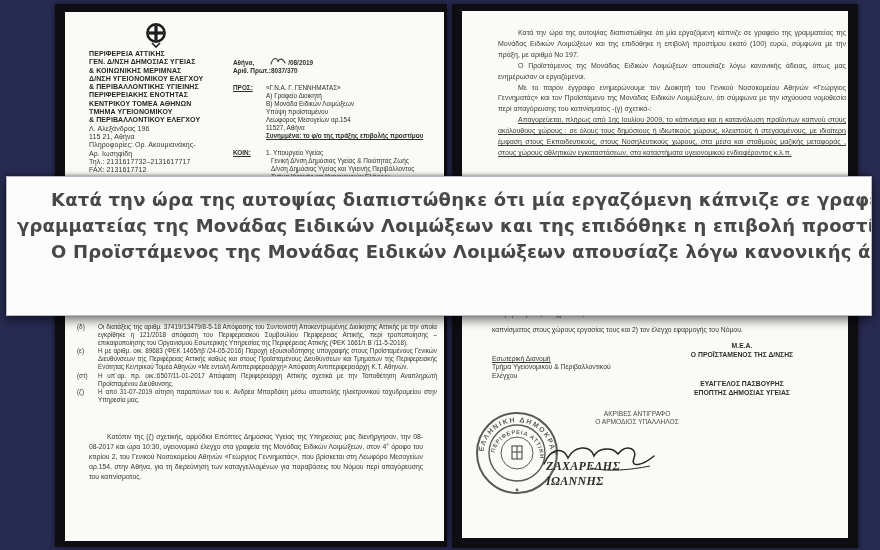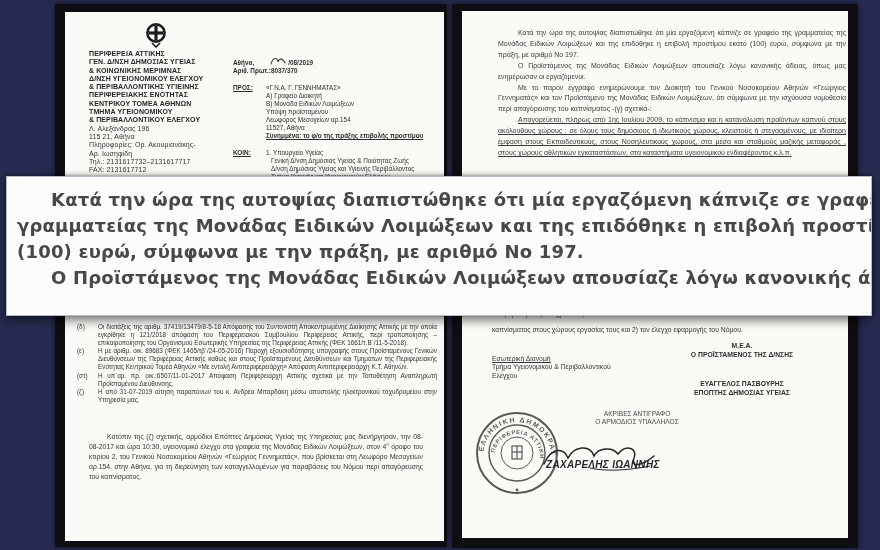--- a/index.html
+++ b/index.html
@@ -40,21 +40,21 @@
   #rp-body p{margin:0;text-indent:20px;}
   #rp-body p.excerpt{text-decoration:underline;}
   #rp-clipped{position:absolute;left:40px;top:306px;width:350px;font-size:6.8px;color:#3a3a3a;}
   #rp-enforce{position:absolute;left:40px;top:322px;width:352px;font-size:6.8px;color:#333;}
   #rp-mea{position:absolute;left:170px;top:338px;width:240px;text-align:center;font-size:6.8px;line-height:8.6px;font-weight:bold;color:#2e2e2e;}
   #rp-dist{position:absolute;left:40px;top:351px;font-size:6.8px;line-height:8.4px;color:#333;}
   #rp-signer{position:absolute;left:170px;top:376px;width:240px;text-align:center;font-size:6.8px;line-height:8.6px;font-weight:bold;color:#2e2e2e;}
   #rp-cert{position:absolute;left:100px;top:406px;width:170px;text-align:center;font-size:6.6px;line-height:8.2px;color:#474747;}
   #rp-stamp{position:absolute;left:22px;top:406px;opacity:.85;}
   #rp-signature{position:absolute;left:86px;top:438px;width:130px;height:36px;}
-  #rp-signature .sig-name{position:absolute;left:8px;top:17px;font-size:10px;font-weight:bold;font-style:italic;color:#2a2a2a;letter-spacing:.3px;}
+  #rp-signature .sig-name{position:absolute;left:8px;top:17px;font-size:12px;font-weight:bold;font-style:italic;color:#2a2a2a;letter-spacing:.3px;font-family:Liberation Serif, serif;}
 
   
   #zoom-strip{
     position:absolute;left:6px;top:176px;width:866px;height:140px;z-index:10;
     background:#fcfcfd;border:1px solid #b7bac6;box-sizing:border-box;
     box-shadow:0 4px 10px rgba(0,0,0,.55), 0 -1px 3px rgba(0,0,0,.3);
     padding:10px 8px 0 10px;overflow:hidden;
   }
   .zline{
     font-family:"DejaVu Sans",sans-serif;font-weight:bold;
@@ -212,15 +212,14 @@
       <path d="M6,22 C14,4 26,6 30,16 C36,4 52,2 56,14 C60,6 74,4 80,12 C88,2 100,6 96,16 C92,26 104,24 116,14" fill="none" stroke="#252525" stroke-width="1.5" stroke-linecap="round"></path>
       <path d="M52,26 C70,30 92,28 112,24" fill="none" stroke="#252525" stroke-width="1"></path>
     </svg>
     <span class="sig-name">ΖΑΧΑΡΕΛΗΣ ΙΩΑΝΝΗΣ</span>
   </div>
 </div>
 
 <div id="zoom-strip">
   <div class="zline ind">Κατά την ώρα της αυτοψίας διαπιστώθηκε ότι μία εργαζόμενη κάπνιζε σε γραφείο της</div>
   <div class="zline">γραμματείας της Μονάδας Ειδικών Λοιμώξεων και της επιδόθηκε η επιβολή προστίμου εκατό</div>
-  <div class="zline">(100) ευρώ, σύμφωνα με την πράξη, με αριθμό Νο 197.</div>
   <div class="zline ind">Ο Προϊστάμενος της Μονάδας Ειδικών Λοιμώξεων απουσίαζε λόγω κανονικής άδειας,</div>
 </div>
 
 </body></html>

